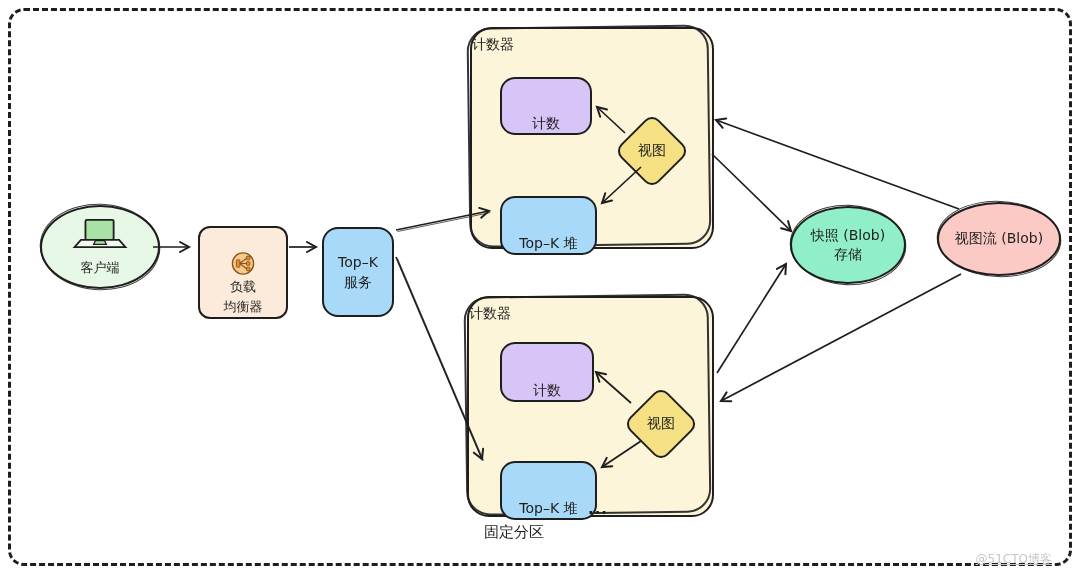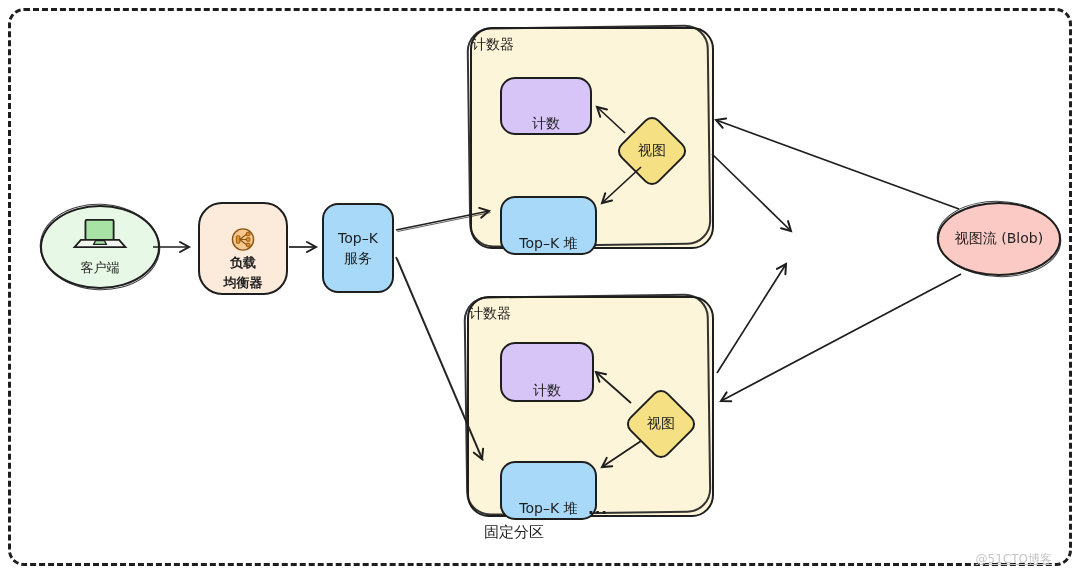--- a/index.html
+++ b/index.html
@@ -10,29 +10,29 @@
   }
   .frame{
     position:absolute;inset:8px;border:3px dashed var(--ink,#1e1e1e);border-radius:16px;
     pointer-events:none;
   }
   .node{position:absolute;box-sizing:border-box;display:flex;flex-direction:column;
     align-items:center;justify-content:center;text-align:center;}
   .ellipse{border-radius:50%;border:2.5px solid var(--ink);}
   .ellipse::before{content:"";position:absolute;inset:-2px;border:1.6px solid var(--ink);
     border-radius:50%;transform:rotate(2.2deg) scale(1.005,1.03);pointer-events:none;opacity:.85;}
-  .rbox{border:2.5px solid var(--ink);}
+  .rbox{border:2.5px solid var(--ink);margin-top:24px;}
   .lbl{font-size:13px;line-height:20px;}
 
   
   .client{left:40px;top:205px;width:120px;height:84px;background:var(--client_fill);}
   .client svg{margin-top:2px;}
   
-  .lb{left:198px;top:202px;width:90px;height:93px;border-radius:24px;background:var(--lb_fill);
-    justify-content:flex-start;padding-top:24px;font-weight:bold;}
+  .lb{left:198px;top:202px;width:90px;height:93px;border-radius:12px;background:var(--lb_fill);
+    justify-content:flex-start;padding-top:24px;}
   .lb .lines{margin-top:2px;}
   
   .service{left:322px;top:203px;width:72px;height:90px;border-radius:16px;
     background:var(--heap_fill);font-size:14px;line-height:20px;}
   
   .counter{position:absolute;border:2.5px solid var(--ink);border-radius:22px;
     background:var(--container_fill);}
   .counter::before{content:"";position:absolute;inset:-1px;border:2px solid var(--ink);
     border-radius:24px;transform:rotate(-0.8deg) translate(-3px,-2px);pointer-events:none;opacity:.9;}
   .counter-top{left:470px;top:27px;width:240px;height:218px;}
@@ -123,20 +123,24 @@
       <span>计数</span>
     </div>
     <div class="inner heap-box cb-heap">
       <span>Top–K 堆</span>
     </div>
     <div class="diamond cb-diamond">
       <span>视图</span>
     </div>
   </div>
 
+  <div class="node ellipse snapshot">
+    <div>快照 (Blob)</div>
+    <div>存储</div>
+  </div>
 
   <div class="node ellipse kafka">
     <div>视图流 (Blob)</div>
   </div>
 
   <div class="ellipsis">...</div>
   <div class="partition">固定分区</div>
   <div class="watermark">@51CTO博客</div>
 
   <svg class="edges">

